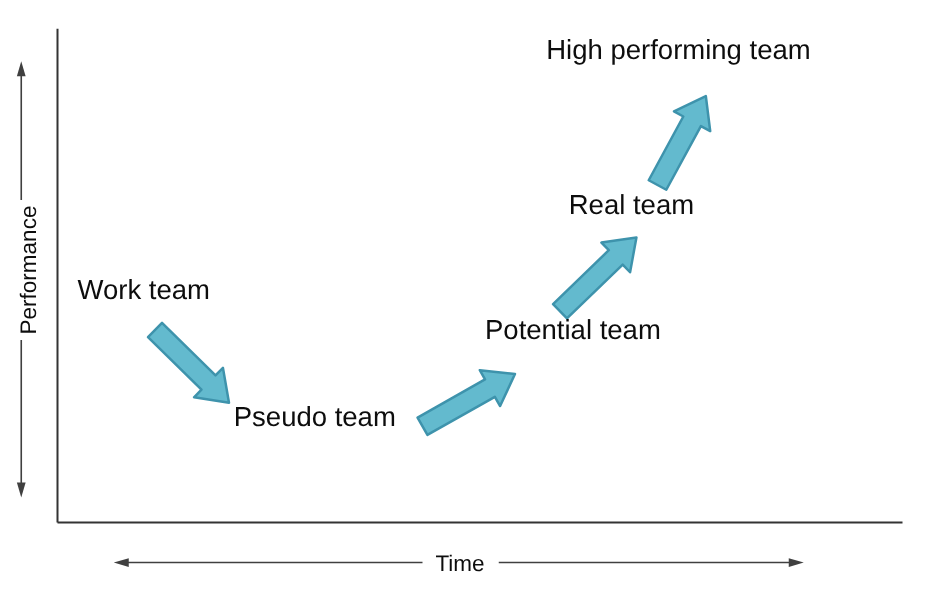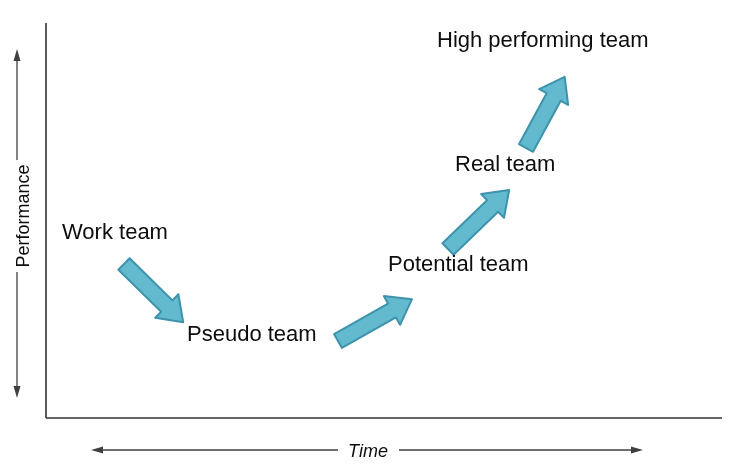--- a/index.html
+++ b/index.html
@@ -47,21 +47,20 @@
   .y-axis-label {
     left: 23px;
     top: 216px;
     transform: translate(-50%, -50%) rotate(-90deg);
   }
 
   .x-axis-label {
     left: 368px;
     top: 451px;
     transform: translate(-50%, -50%);
-    font-style: italic;
   }
 
   .conn-arrow {
     fill: var(--arrow-fill);
     stroke: var(--arrow-stroke);
     stroke-width: 2;
     stroke-linejoin: round;
   }
 
   .axis-line {

